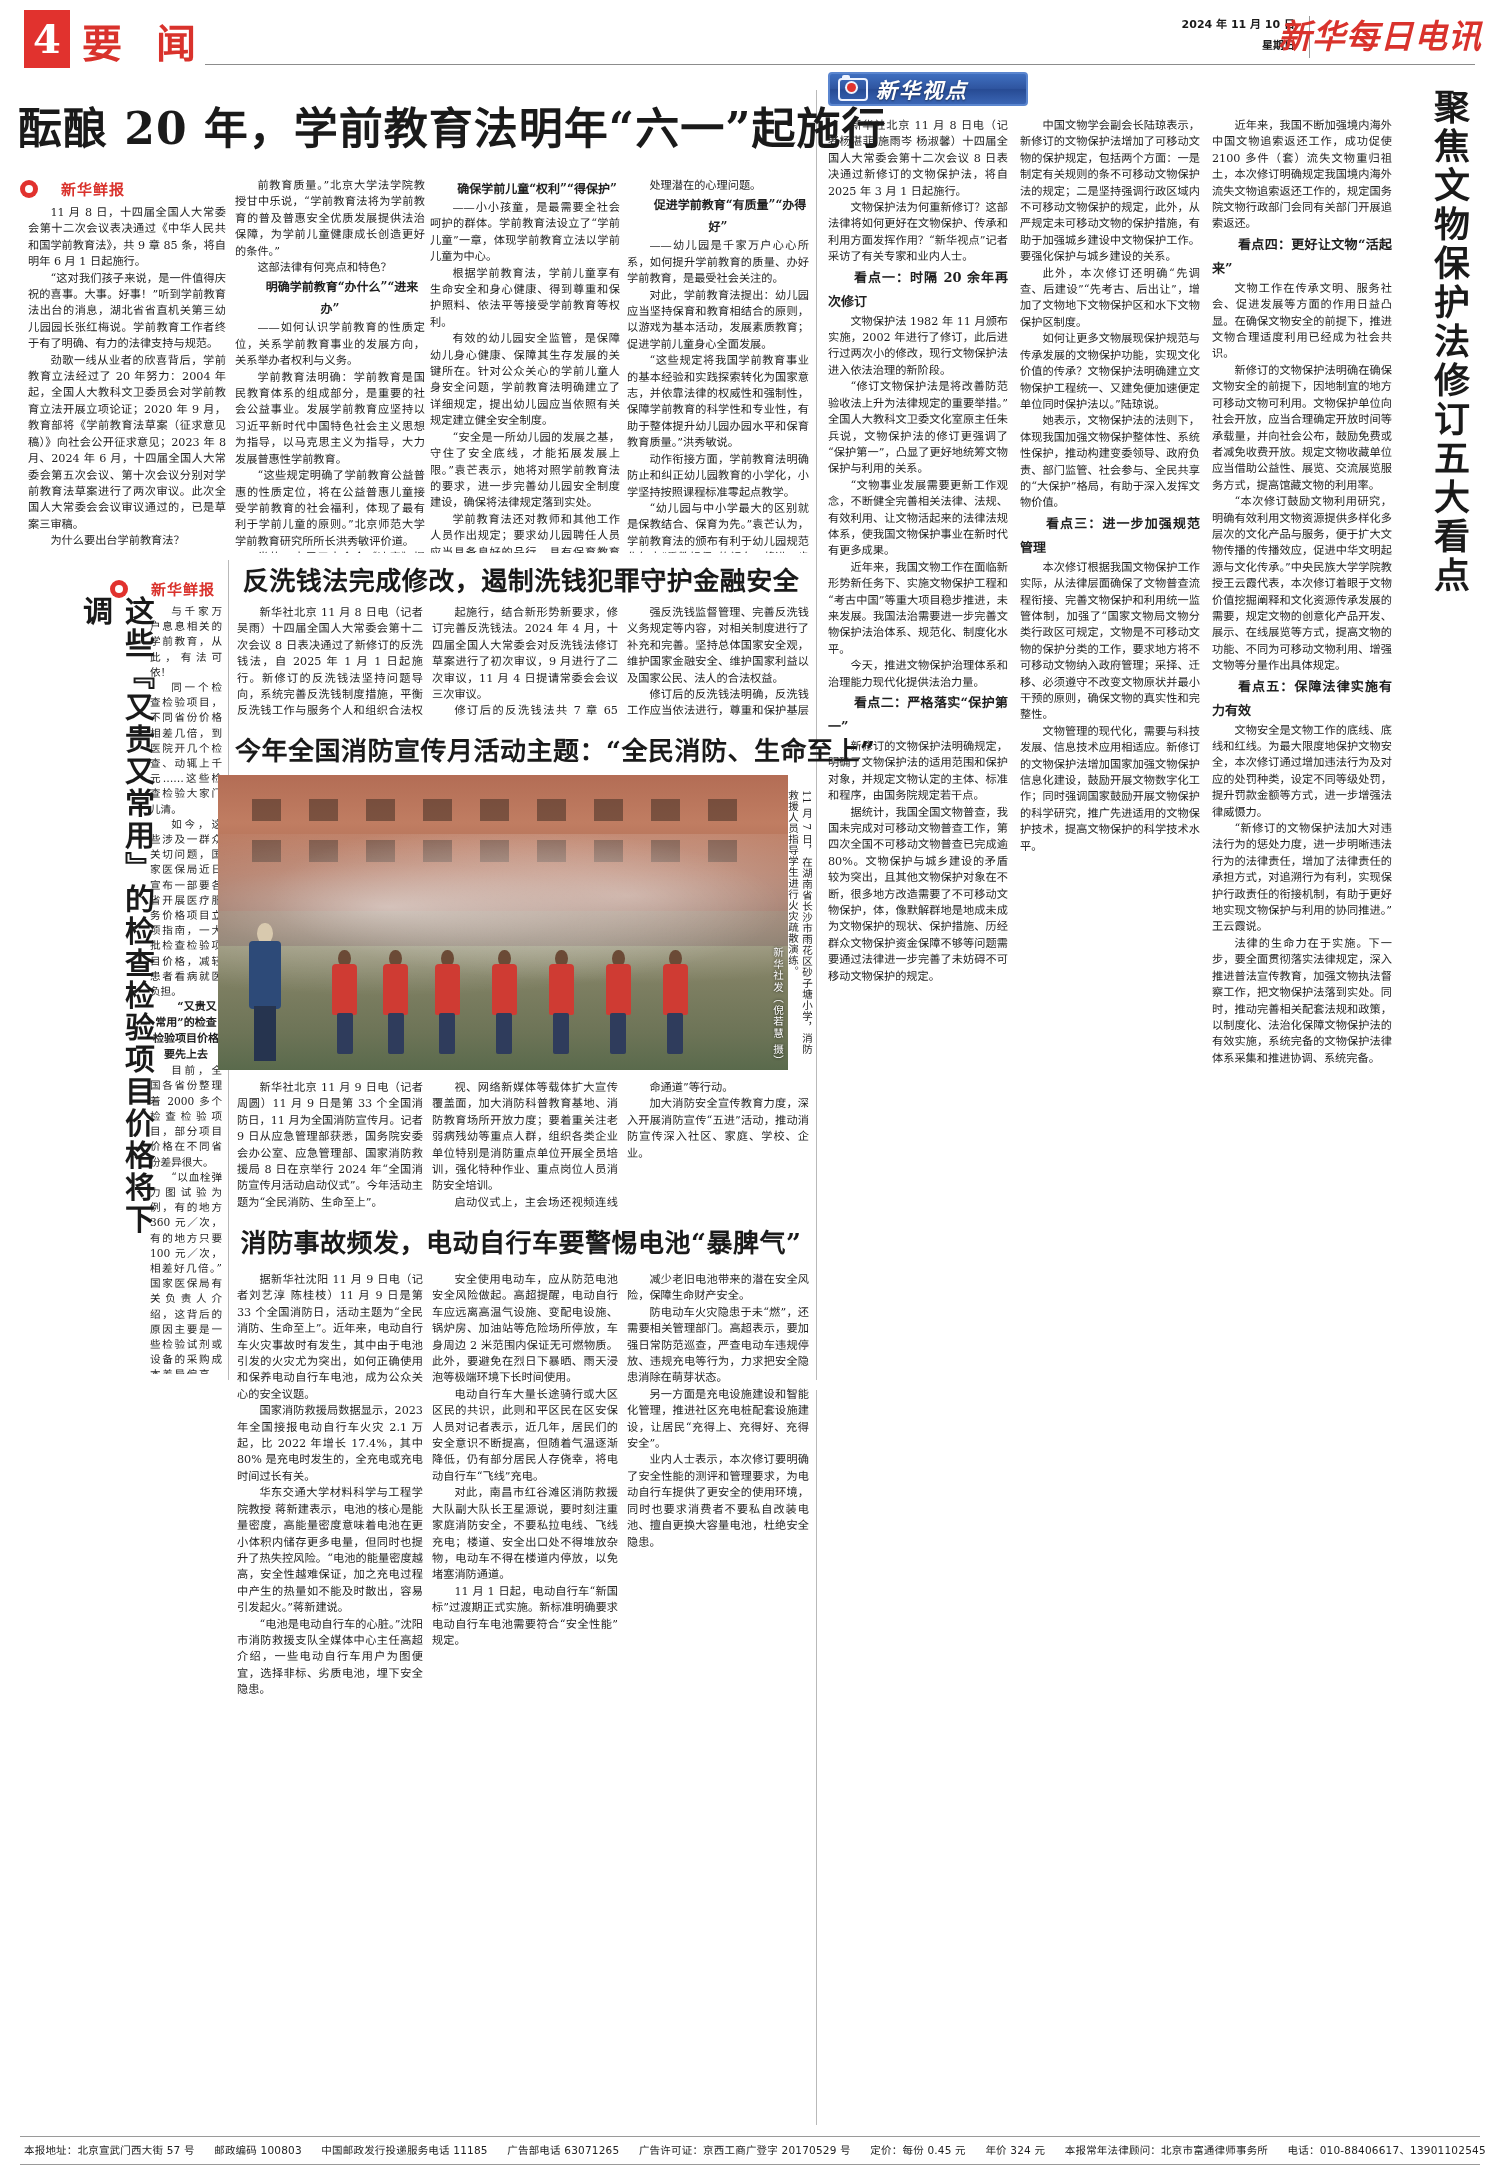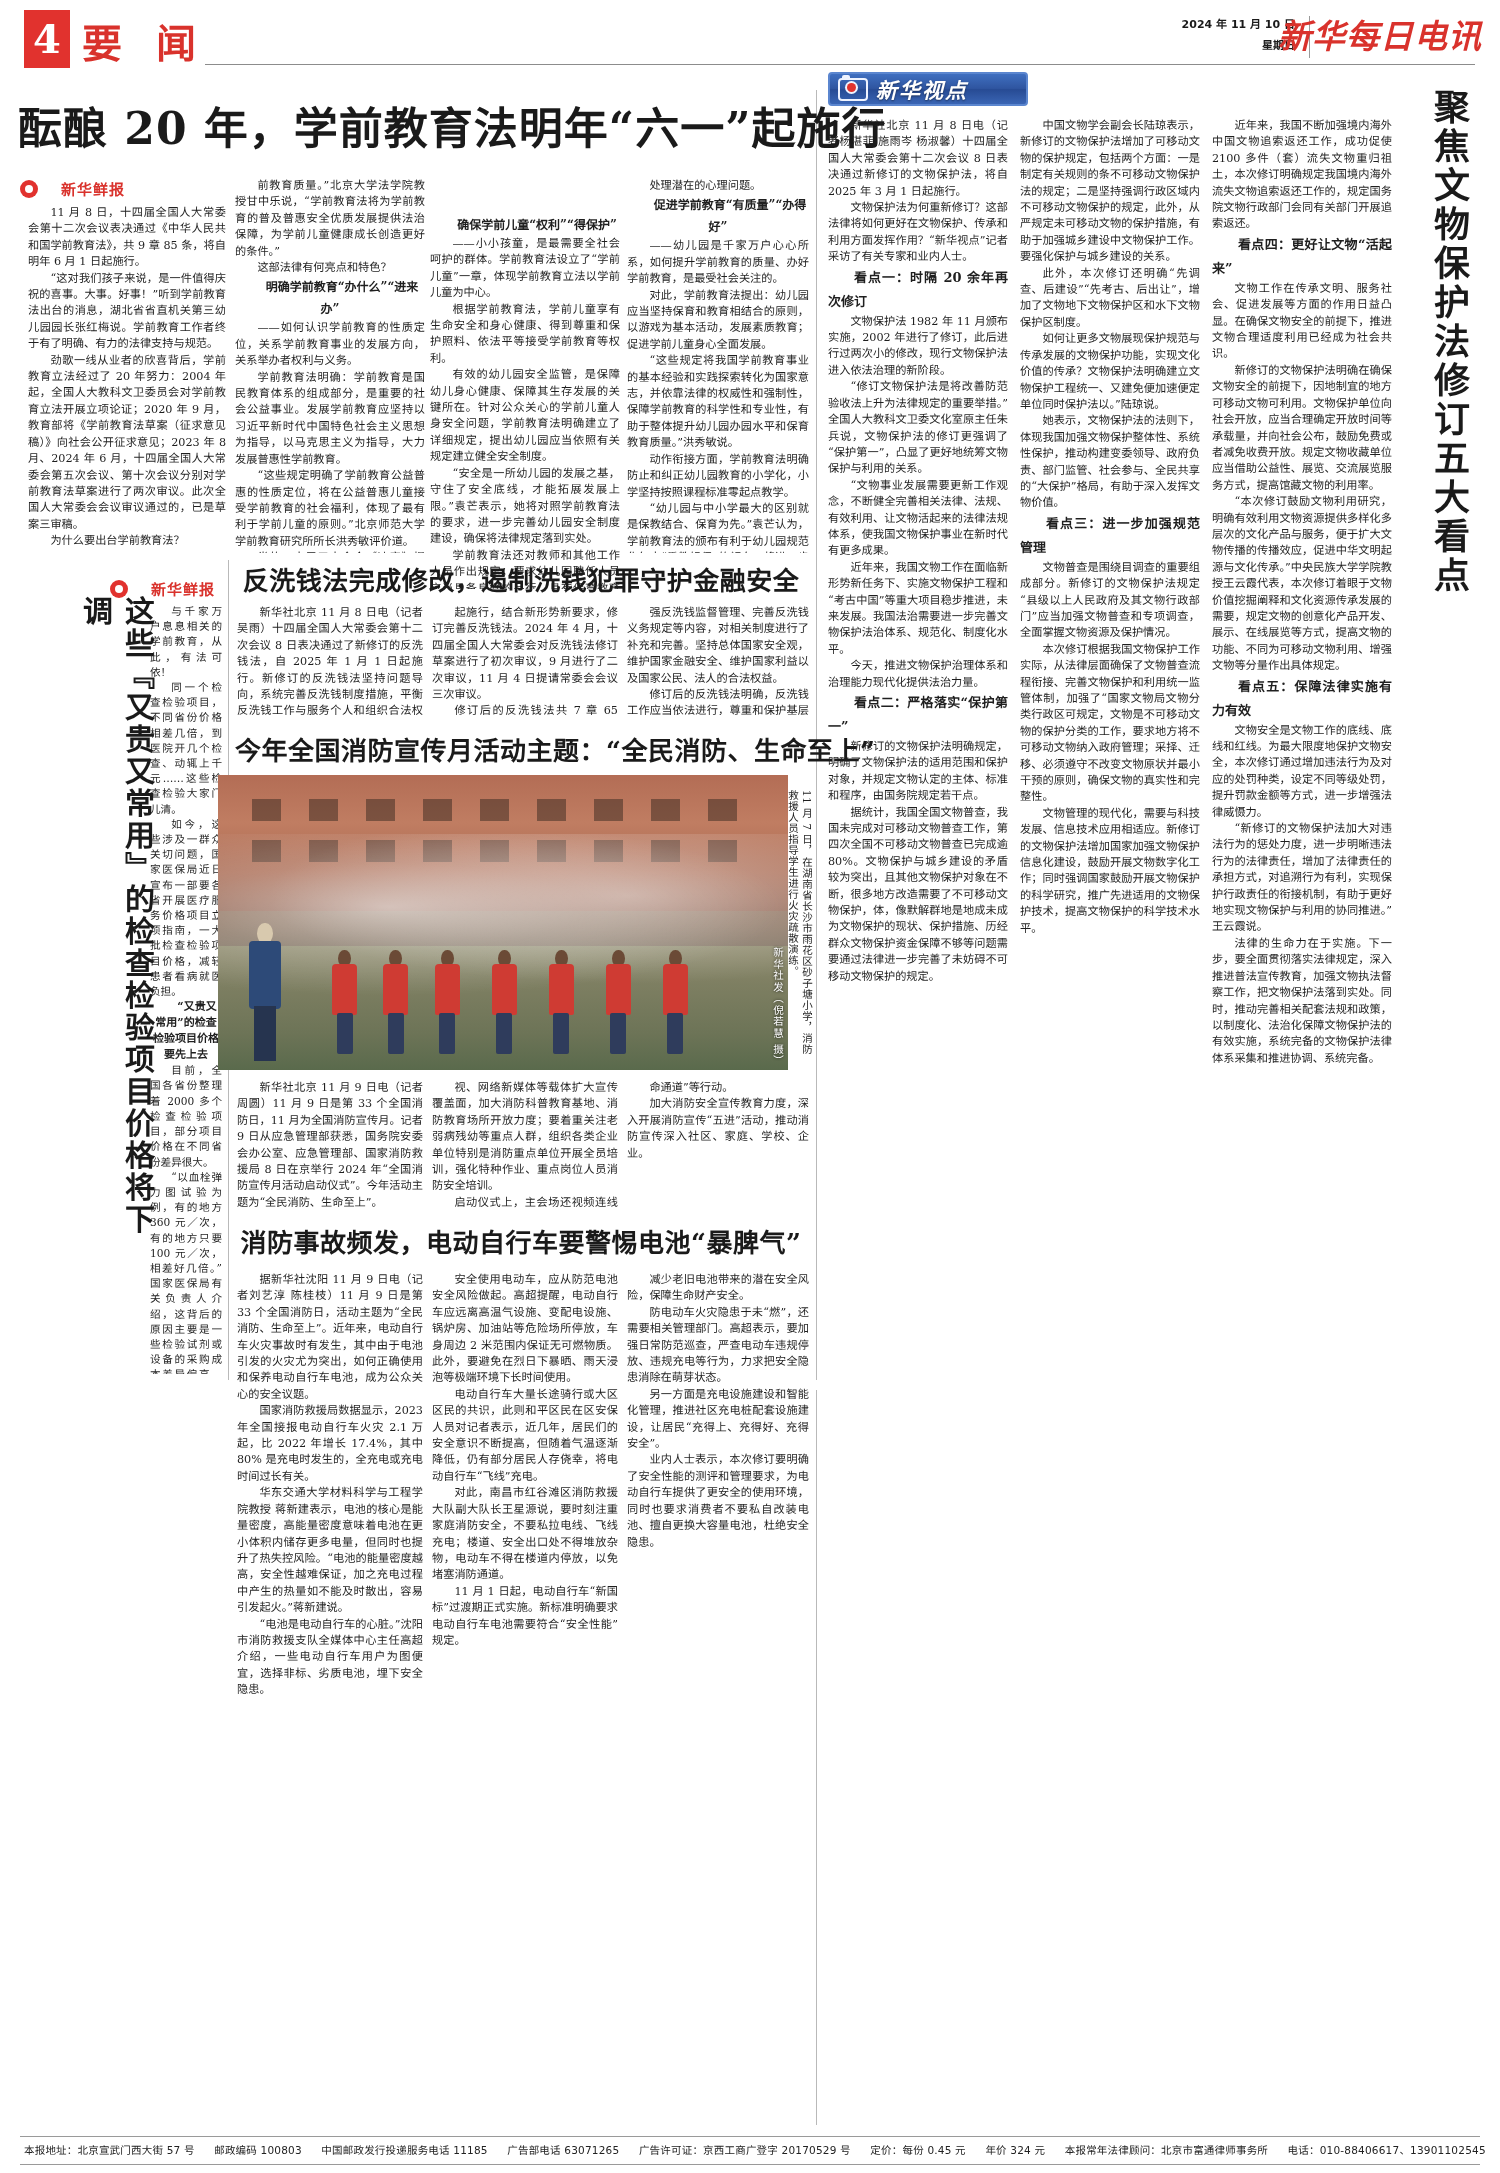--- a/index.html
+++ b/index.html
@@ -242,21 +242,21 @@
     <p>前教育质量。”北京大学法学院教授甘中乐说，“学前教育法将为学前教育的普及普惠安全优质发展提供法治保障，为学前儿童健康成长创造更好的条件。”</p>
     <p>这部法律有何亮点和特色？</p>
     <p class="sub">明确学前教育“办什么”“进来办”</p>
     <p>——如何认识学前教育的性质定位，关系学前教育事业的发展方向，关系举办者权利与义务。</p>
     <p>学前教育法明确：学前教育是国民教育体系的组成部分，是重要的社会公益事业。发展学前教育应坚持以习近平新时代中国特色社会主义思想为指导，以马克思主义为指导，大力发展普惠性学前教育。</p>
     <p>“这些规定明确了学前教育公益普惠的性质定位，将在公益普惠儿童接受学前教育的社会福利，体现了最有利于学前儿童的原则。”北京师范大学学前教育研究所所长洪秀敏评价道。</p>
     <p>党的二十届三中全会《决定》提出“健全学前教育和特殊教育、专门教育保障机制”。对此，学前教育法提出：国家建立学前教育成本分担机制；鼓励家庭保育教育投入。</p>
 
   </div>
 
-  <div class="col" style="left:430px;top:178px;width:190px;height:375px;margin-top:36px;">
+  <div class="col" style="left:430px;top:178px;width:190px;height:375px;">
     <p class="sub">确保学前儿童“权利”“得保护”</p>
     <p>——小小孩童，是最需要全社会呵护的群体。学前教育法设立了“学前儿童”一章，体现学前教育立法以学前儿童为中心。</p>
     <p>根据学前教育法，学前儿童享有生命安全和身心健康、得到尊重和保护照料、依法平等接受学前教育等权利。</p>
     <p>有效的幼儿园安全监管，是保障幼儿身心健康、保障其生存发展的关键所在。针对公众关心的学前儿童人身安全问题，学前教育法明确建立了详细规定，提出幼儿园应当依照有关规定建立健全安全制度。</p>
     <p>“安全是一所幼儿园的发展之基，守住了安全底线，才能拓展发展上限。”袁芒表示，她将对照学前教育法的要求，进一步完善幼儿园安全制度建设，确保将法律规定落到实处。</p>
     <p>学前教育法还对教师和其他工作人员作出规定；要求幼儿园聘任人员应当具备良好的品行，具有保育教育工作的能力；教师等工作人员时，应当查询应聘者违法犯罪记录，并对照不得聘任中明确规定的情形。</p>
 
   </div>
 
   <div class="col" style="left:627px;top:178px;width:182px;height:375px;">
@@ -431,21 +431,20 @@
     <p>新修订的文物保护法明确规定，明确了文物保护法的适用范围和保护对象，并规定文物认定的主体、标准和程序，由国务院规定若干点。</p>
     <p>据统计，我国全国文物普查，我国未完成对可移动文物普查工作，第四次全国不可移动文物普查已完成逾 80%。文物保护与城乡建设的矛盾较为突出，且其他文物保护对象在不断，很多地方改造需要了不可移动文物保护，体，像默解群地是地成未成为文物保护的现状、保护措施、历经群众文物保护资金保障不够等问题需要通过法律进一步完善了未妨碍不可移动文物保护的规定。</p>
   </div>
 
   <div class="col" style="left:1020px;top:118px;width:180px;height:1990px;">
     <p>中国文物学会副会长陆琼表示，新修订的文物保护法增加了可移动文物的保护规定，包括两个方面：一是制定有关规则的条不可移动文物保护法的规定；二是坚持强调行政区域内不可移动文物保护的规定，此外，从严规定未可移动文物的保护措施，有助于加强城乡建设中文物保护工作。要强化保护与城乡建设的关系。</p>
     <p>此外，本次修订还明确“先调查、后建设”“先考古、后出让”，增加了文物地下文物保护区和水下文物保护区制度。</p>
     <p>如何让更多文物展现保护规范与传承发展的文物保护功能，实现文化价值的传承？文物保护法明确建立文物保护工程统一、又建免便加速便定单位同时保护法以。”陆琼说。</p>
     <p>她表示，文物保护法的法则下，体现我国加强文物保护整体性、系统性保护，推动构建变委领导、政府负责、部门监管、社会参与、全民共享的“大保护”格局，有助于深入发挥文物价值。</p>
     <p class="kd-head">看点三：进一步加强规范管理</p>
-    <p>文物普查是围绕目调查的重要组成部分。新修订的文物保护法规定“县级以上人民政府及其文物行政部门”应当加强文物普查和专项调查，全面掌握文物资源及保护情况。</p>
     <p>本次修订根据我国文物保护工作实际，从法律层面确保了文物普查流程衔接、完善文物保护和利用统一监管体制，加强了“国家文物局文物分类行政区可规定，文物是不可移动文物的保护分类的工作，要求地方将不可移动文物纳入政府管理；采择、迁移、必须遵守不改变文物原状并最小干预的原则，确保文物的真实性和完整性。</p>
     <p>文物管理的现代化，需要与科技发展、信息技术应用相适应。新修订的文物保护法增加国家加强文物保护信息化建设，鼓励开展文物数字化工作；同时强调国家鼓励开展文物保护的科学研究，推广先进适用的文物保护技术，提高文物保护的科学技术水平。</p>
   </div>
 
   <div class="col" style="left:1212px;top:118px;width:180px;height:1990px;">
     <p>近年来，我国不断加强境内海外中国文物追索返还工作，成功促使 2100 多件（套）流失文物重归祖土，本次修订明确规定我国境内海外流失文物追索返还工作的，规定国务院文物行政部门会同有关部门开展追索返还。</p>
     <p class="kd-head">看点四：更好让文物“活起来”</p>
     <p>文物工作在传承文明、服务社会、促进发展等方面的作用日益凸显。在确保文物安全的前提下，推进文物合理适度利用已经成为社会共识。</p>
     <p>新修订的文物保护法明确在确保文物安全的前提下，因地制宜的地方可移动文物可利用。文物保护单位向社会开放，应当合理确定开放时间等承载量，并向社会公布，鼓励免费或者减免收费开放。规定文物收藏单位应当借助公益性、展览、交流展览服务方式，提高馆藏文物的利用率。</p>
     <p>“本次修订鼓励文物利用研究，明确有效利用文物资源提供多样化多层次的文化产品与服务，便于扩大文物传播的传播效应，促进中华文明起源与文化传承。”中央民族大学学院教授王云霞代表，本次修订着眼于文物价值挖掘阐释和文化资源传承发展的需要，规定文物的创意化产品开发、展示、在线展览等方式，提高文物的功能、不同为可移动文物利用、增强文物等分量作出具体规定。</p>

